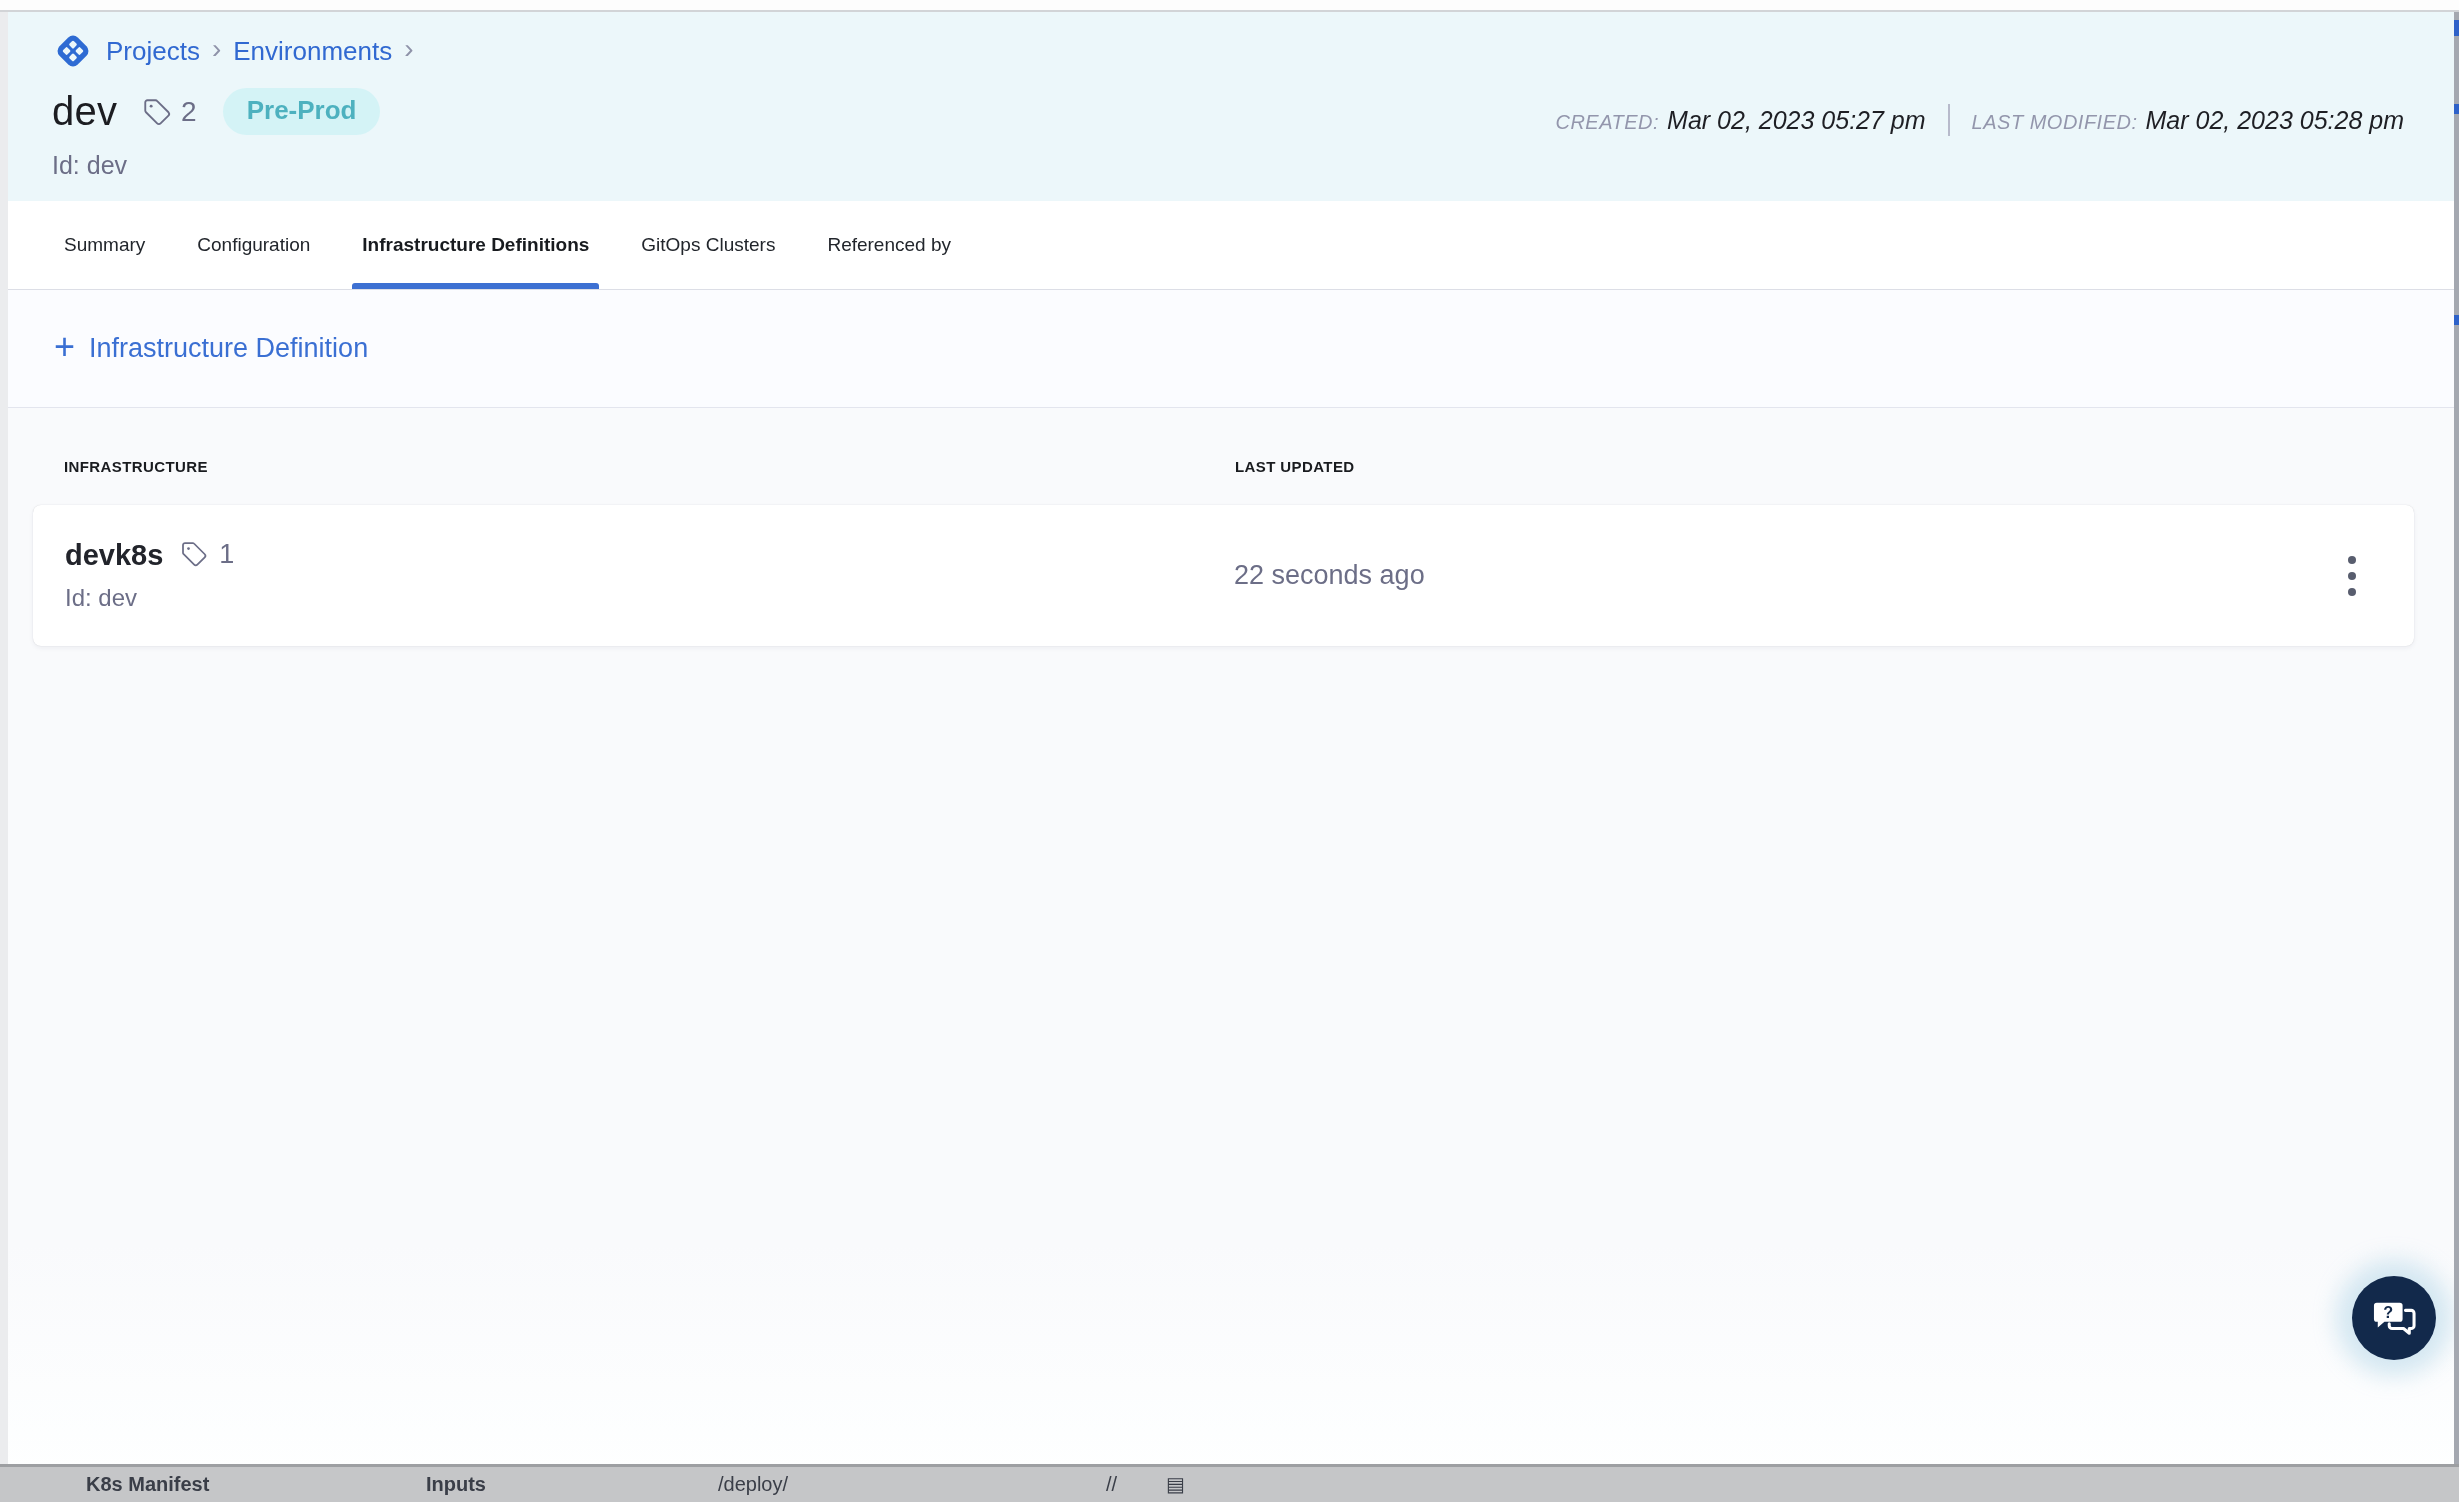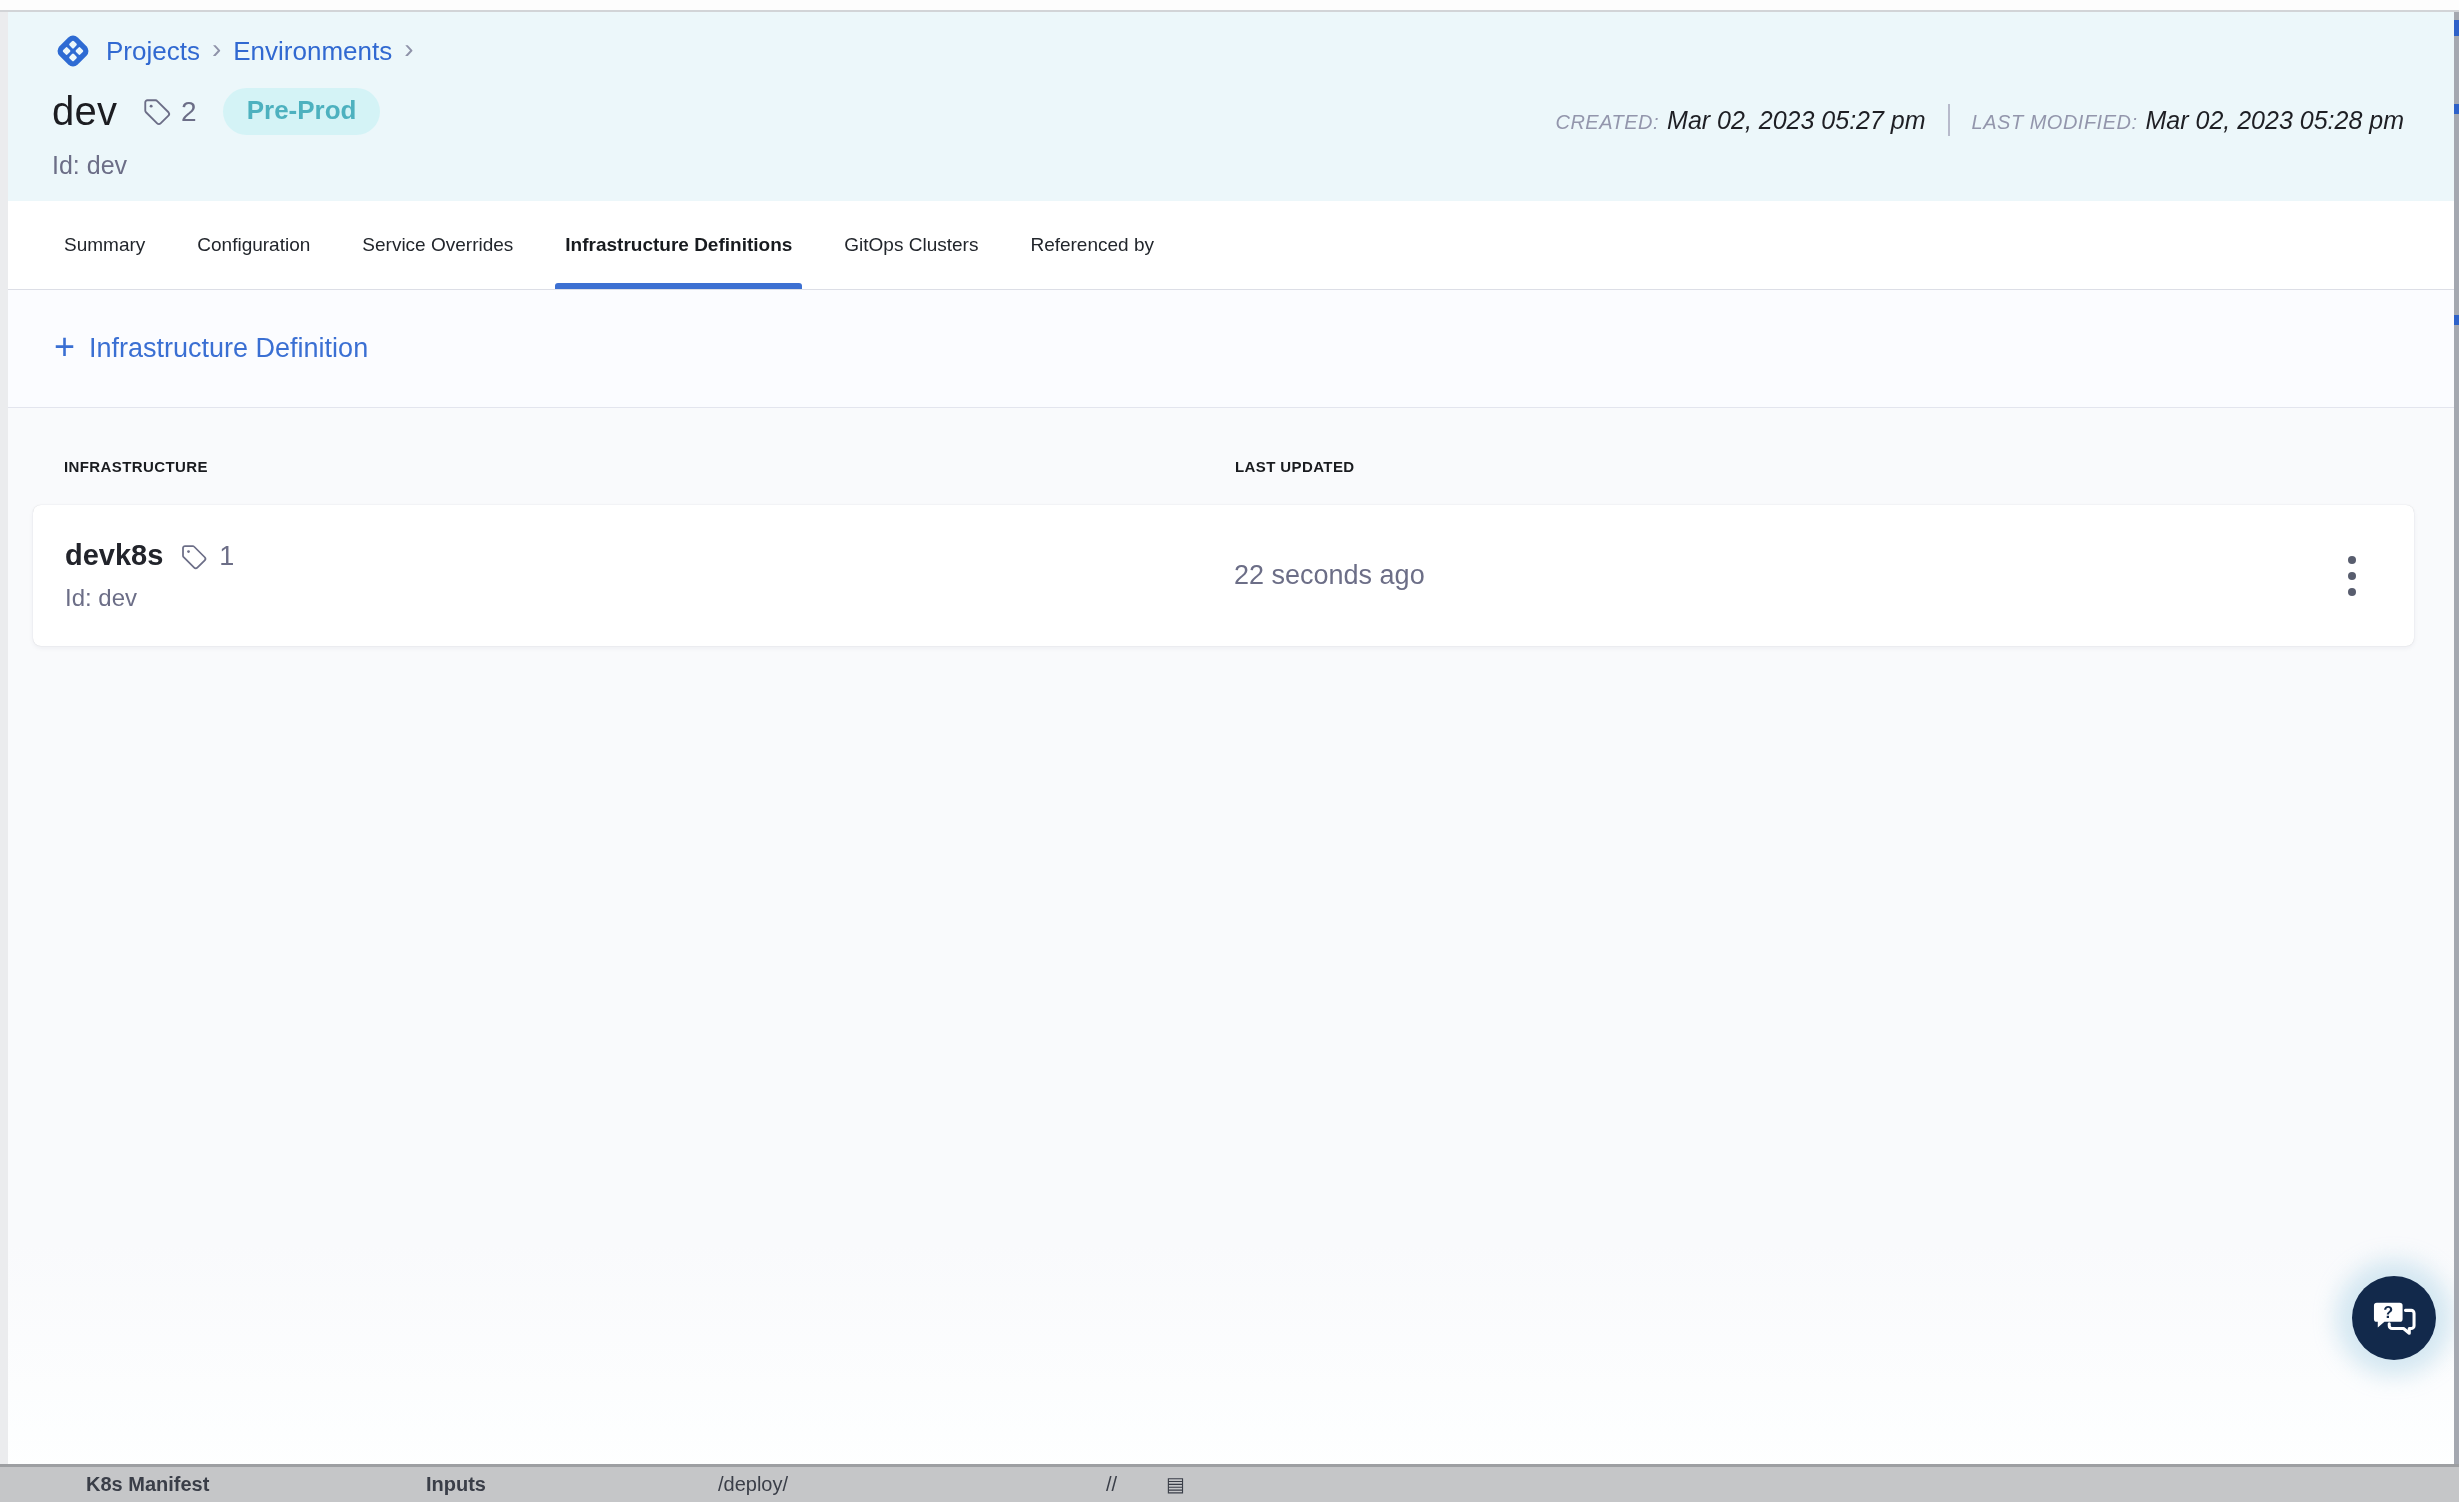--- a/index.html
+++ b/index.html
@@ -138,21 +138,21 @@
   .row-card {
     margin: 30px 40px 0 25px;
     background: #ffffff; border-radius: 8px;
     box-shadow: 0 0 1px rgba(40,41,61,.20), 0 2px 5px rgba(40,41,61,.06);
     height: 141px;
     display: grid; grid-template-columns: 1169px 1fr 96px;
     align-items: center;
     padding-left: 32px;
     cursor: pointer;
   }
-  .infra-name-line { display: flex; align-items: flex-end; gap: 10px; }
+  .infra-name-line { display: flex; align-items: flex-start; gap: 10px; }
   .infra-name { font-size: 29px; font-weight: 600; color: #22242b; }
   .infra-tag-icon { width: 30px; height: 30px; display: inline-flex; margin-left: 6px; }
   .infra-tag-count { font-size: 27px; color: #6c6e87; }
   .infra-id { margin-top: 12px; font-size: 24px; color: #6c6e87; }
   .last-updated { font-size: 27px; color: #6c6e87; }
   .kebab {
     width: 60px; height: 60px; border: none; background: none; cursor: pointer;
     display: flex; flex-direction: column; align-items: center; justify-content: center;
     gap: 8px; margin-left: 4px;
   }
@@ -217,21 +217,20 @@
       <span class="date-sep"></span>
       <span>
         <span class="date-label">LAST MODIFIED:</span><span class="date-value">Mar 02, 2023 05:28 pm</span>
       </span>
     </div>
   </header>
 
   <nav class="tabbar">
     <span class="tab">Summary</span>
     <span class="tab">Configuration</span>
-    <span class="tab">Service Overrides</span>
     <span class="tab active">Infrastructure Definitions</span>
     <span class="tab">GitOps Clusters</span>
     <span class="tab">Referenced by</span>
   </nav>
 
   <div class="toolbar">
     <button class="add-btn">
       <span class="plus">+</span>
       <span class="add-label">Infrastructure Definition</span>
     </button>

